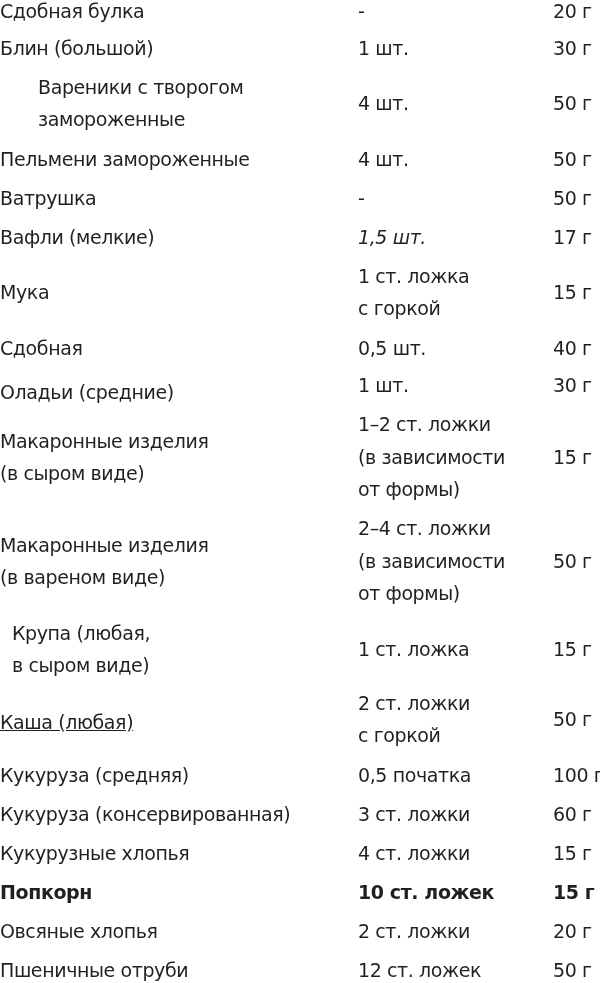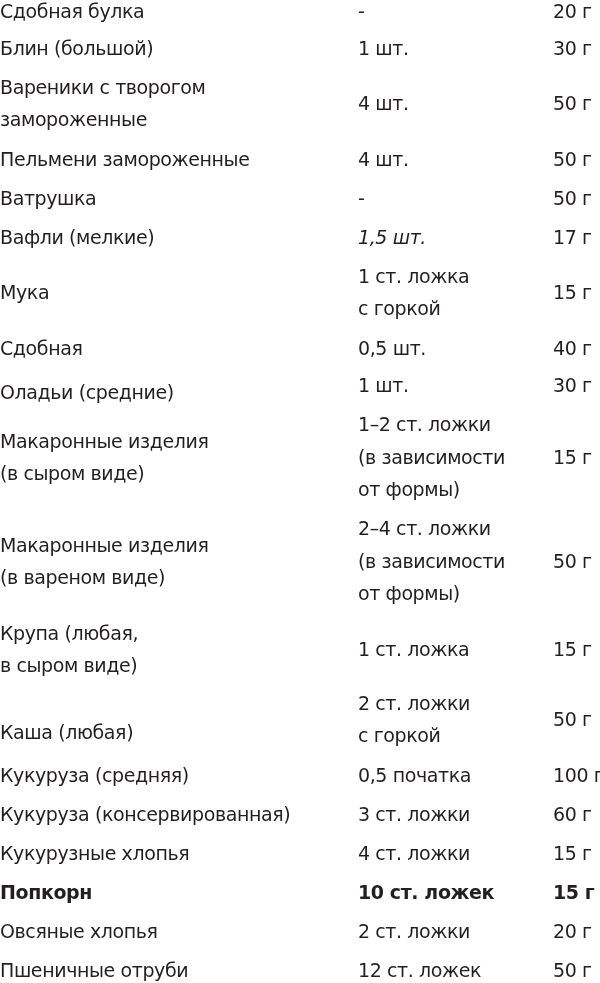--- a/index.html
+++ b/index.html
@@ -46,21 +46,21 @@
       <div class="cell c-name" style="top: 0px;">Сдобная булка</div>
       <div class="cell c-measure" style="top: 0px;">-</div>
       <div class="cell c-weight" style="top: 0px;">20 г</div>
     </div>
     <div class="row" style="top: 31.75px; height: 32.5px;">
       <div class="cell c-name" style="top: 0px;">Блин (большой)</div>
       <div class="cell c-measure" style="top: 0px;">1 шт.</div>
       <div class="cell c-weight" style="top: 0px;">30 г</div>
     </div>
     <div class="row" style="top: 70.5px; height: 65px;">
-      <div class="cell c-name" style="top: 0px;">Вареники с творогом
+      <div class="cell c-name" style="top: 0px; padding-left: 38px;">Вареники с творогом
 замороженные</div>
       <div class="cell c-measure" style="top: 16.25px;">4 шт.</div>
       <div class="cell c-weight" style="top: 16.25px;">50 г</div>
     </div>
     <div class="row" style="top: 142.75px; height: 32.5px;">
       <div class="cell c-name" style="top: 0px;">Пельмени замороженные</div>
       <div class="cell c-measure" style="top: 0px;">4 шт.</div>
       <div class="cell c-weight" style="top: 0px;">50 г</div>
     </div>
     <div class="row" style="top: 181.75px; height: 32.5px;">
@@ -99,27 +99,27 @@
     </div>
     <div class="row" style="top: 512.25px; height: 97.5px;">
       <div class="cell c-name" style="top: 16.25px;">Макаронные изделия
 (в вареном виде)</div>
       <div class="cell c-measure" style="top: 0px;">2–4 ст. ложки
 (в зависимости
 от формы)</div>
       <div class="cell c-weight" style="top: 32.5px;">50 г</div>
     </div>
     <div class="row" style="top: 616.5px; height: 65px;">
-      <div class="cell c-name" style="top: 0px;">Крупа (любая,
+      <div class="cell c-name" style="top: 0px; padding-left: 12px;">Крупа (любая,
 в сыром виде)</div>
       <div class="cell c-measure" style="top: 16.25px;">1 ст. ложка</div>
       <div class="cell c-weight" style="top: 16.25px;">15 г</div>
     </div>
     <div class="row" style="top: 686.5px; height: 65px;">
-      <div class="cell c-name" style="top: 29px;">Каша (любая)</div>
+      <div class="cell c-name" style="top: 19px; text-decoration: underline;">Каша (любая)</div>
       <div class="cell c-measure" style="top: 0px;">2 ст. ложки
 с горкой</div>
       <div class="cell c-weight" style="top: 16.25px;">50 г</div>
     </div>
     <div class="row" style="top: 758.75px; height: 32.5px;">
       <div class="cell c-name" style="top: 0px;">Кукуруза (средняя)</div>
       <div class="cell c-measure" style="top: 0px;">0,5 початка</div>
       <div class="cell c-weight" style="top: 0px;">100 г</div>
     </div>
     <div class="row" style="top: 797.75px; height: 32.5px;">

